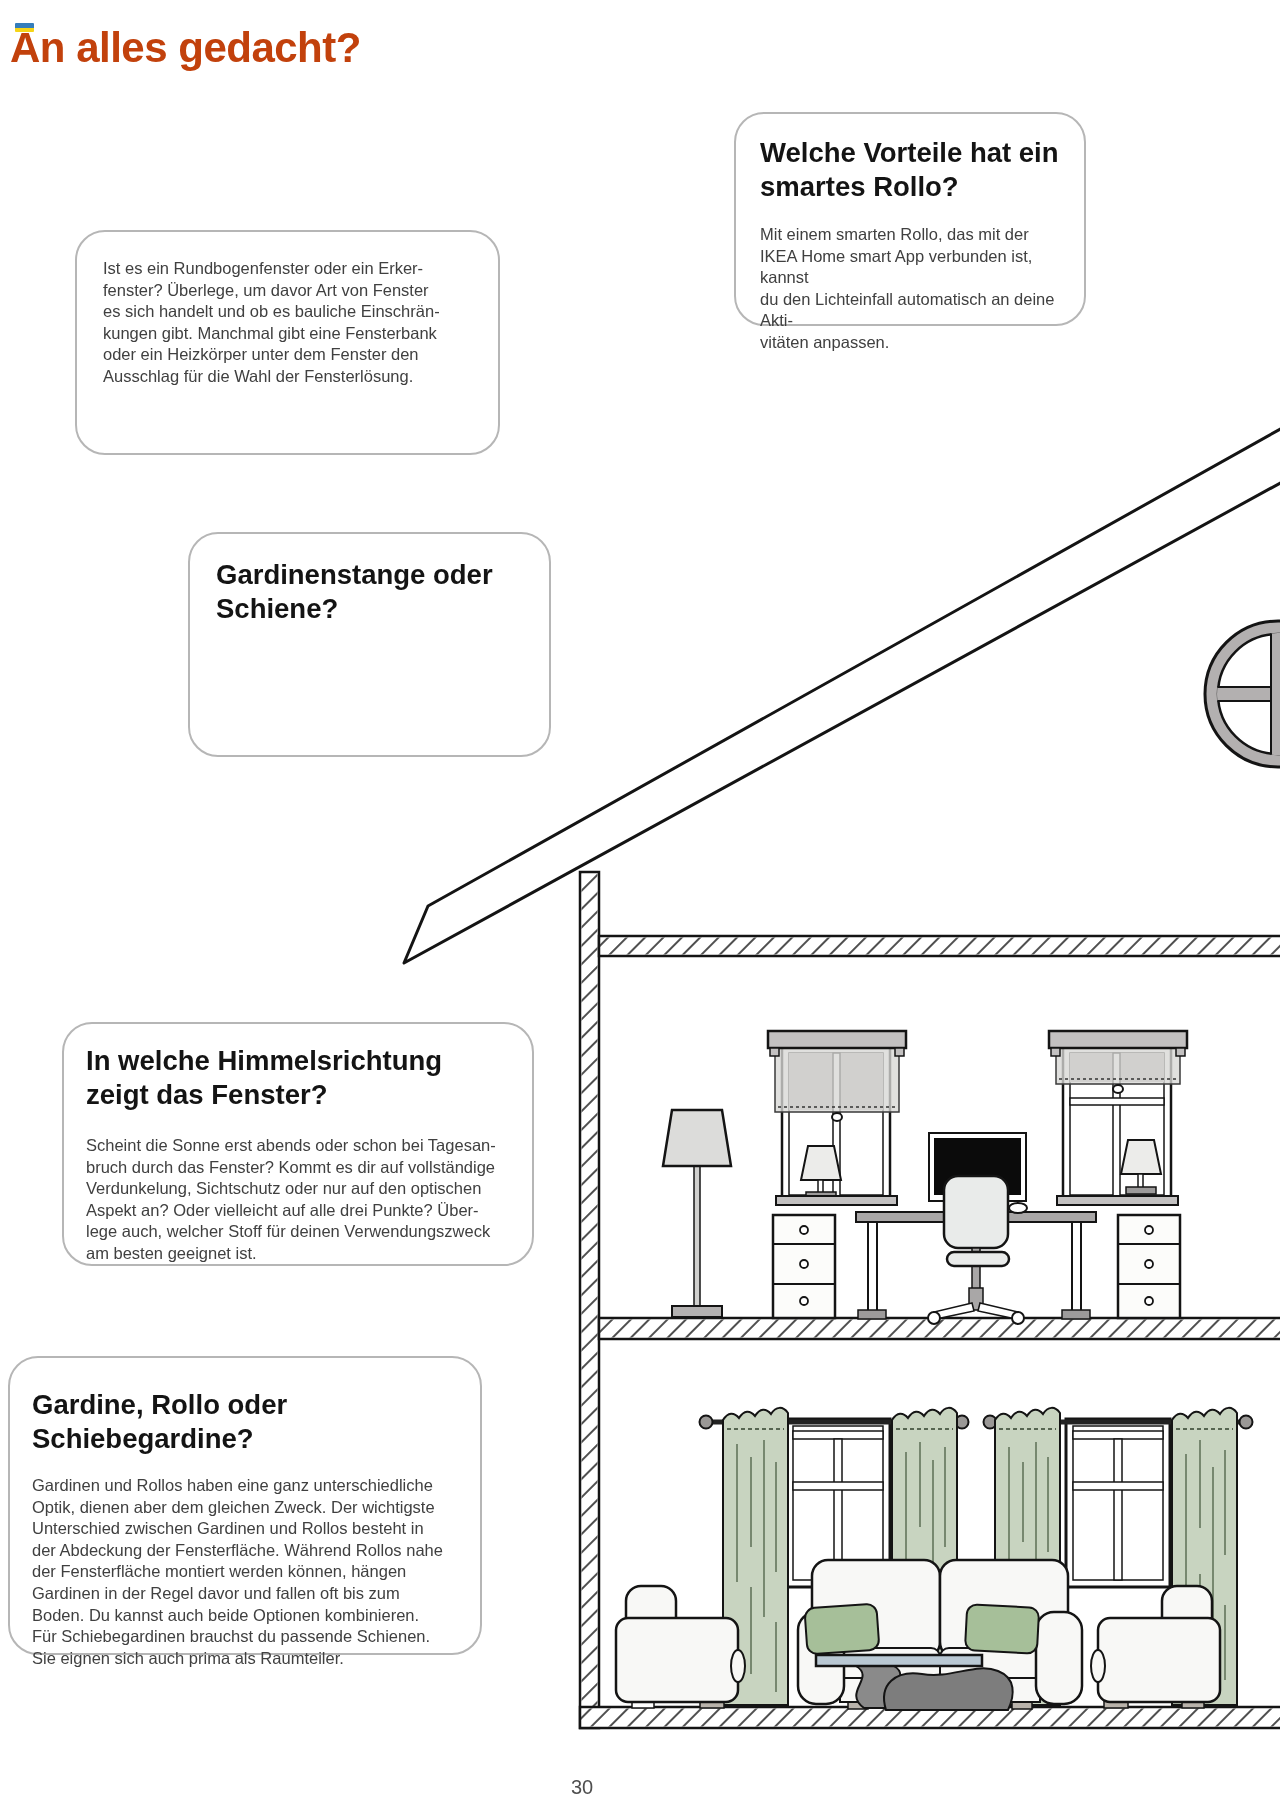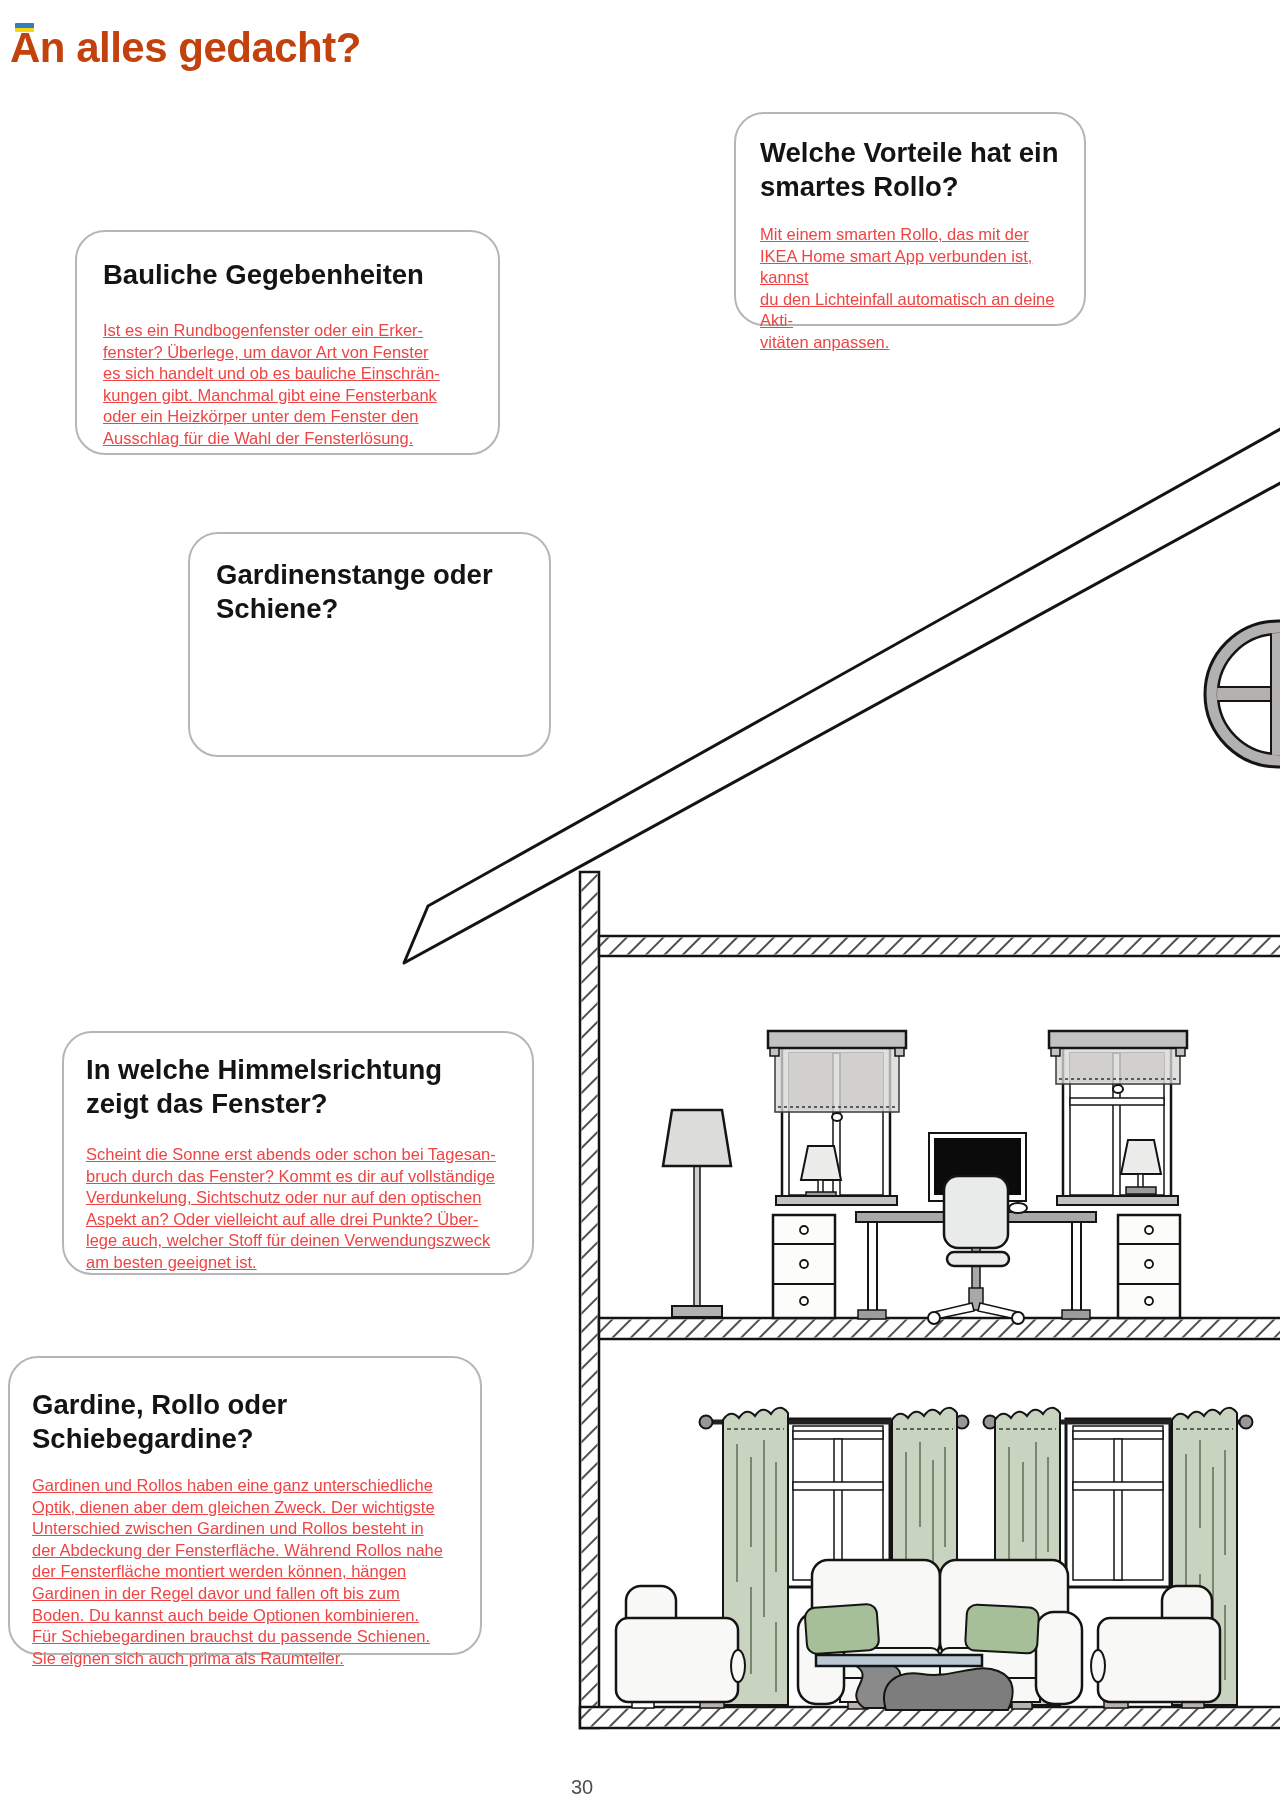--- a/index.html
+++ b/index.html
@@ -7,28 +7,28 @@
        font-family:"Liberation Sans","DejaVu Sans",sans-serif;color:#1b1b1b;}
   .il{position:absolute;left:0;top:0;width:1280px;height:1801px;z-index:1;}
   .page-title{position:absolute;left:10px;top:-4px;z-index:3;font-size:42px;font-weight:700;
               color:#c2410c;letter-spacing:-0.5px;white-space:pre;}
   .logo-mark{position:absolute;left:15px;top:23px;width:19px;height:9px;z-index:4;opacity:.9;border-radius:1px;overflow:hidden;}
   .logo-mark .b{height:5px;background:#1f6fb4;}
   .logo-mark .y{height:4px;background:#f5d000;}
   .bubble{position:absolute;background:#fff;border:2.5px solid #b6b6b6;border-radius:30px;
           z-index:2;box-sizing:border-box;}
   .bubble h2{font-size:27.5px;line-height:34px;margin:0;font-weight:700;color:#141414;white-space:pre-line;}
-  .bubble p{font-size:16.5px;line-height:21.6px;margin:0;white-space:pre-line;color:#ef4444;text-decoration:underline;}
+  .bubble p{font-size:16.5px;line-height:21.6px;margin:0;white-space:pre-line;color:#404040;}
   .b1{left:75px;top:230px;width:425px;height:225px;padding:26px 24px 0 26px;}
   .b1 h2{margin-bottom:28px;}
   .b2{left:734px;top:112px;width:352px;height:214px;padding:22px 16px 0 24px;}
   .b2 h2{margin-bottom:20px;}
   .b3{left:188px;top:532px;width:363px;height:225px;padding:24px 20px 0 26px;}
   .b3 h2{margin-bottom:29px;}
-  .b4{left:62px;top:1022px;width:472px;height:244px;padding:20px 18px 0 22px;margin-top:9px;}
+  .b4{left:62px;top:1022px;width:472px;height:244px;padding:20px 18px 0 22px;}
   .b4 h2{margin-bottom:23px;}
   .b5{left:8px;top:1356px;width:474px;height:299px;padding:30px 18px 0 22px;}
   .b5 h2{margin-bottom:19px;}
   .page-num{position:absolute;left:552px;top:1776px;width:60px;text-align:center;z-index:3;
             font-size:20px;color:#4f4f4f;}
 </style>
 </head>
 <body>
 
 <svg class="il" viewBox="0 0 1280 1801" aria-hidden="true">
@@ -265,21 +265,20 @@
   </g>
 </svg>
 
 <h1 class="page-title">An alles gedacht?</h1>
 <div class="logo-mark">
     <div class="b"></div>
     <div class="y"></div>
   </div>
 
 <div class="bubble b1">
-  <h2>Bauliche Gegebenheiten</h2>
   <p>Ist es ein Rundbogenfenster oder ein Erker-
 fenster? Überlege, um davor Art von Fenster
 es sich handelt und ob es bauliche Einschrän-
 kungen gibt. Manchmal gibt eine Fensterbank
 oder ein Heizkörper unter dem Fenster den
 Ausschlag für die Wahl der Fensterlösung.</p>
 </div>
 
 <div class="bubble b2">
   <h2>Welche Vorteile hat ein

